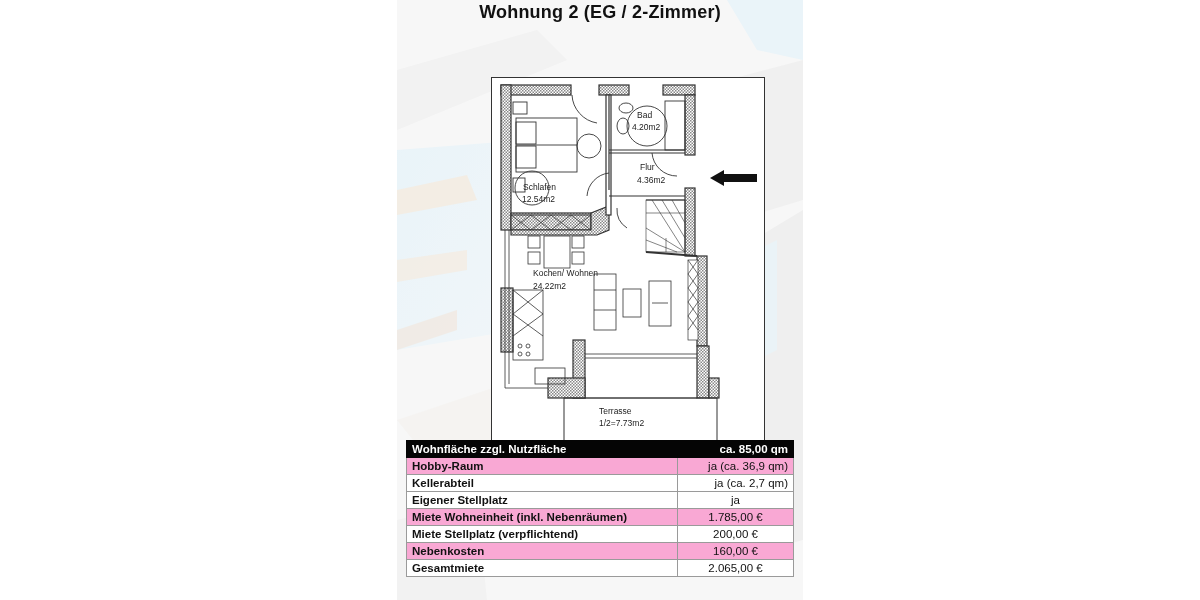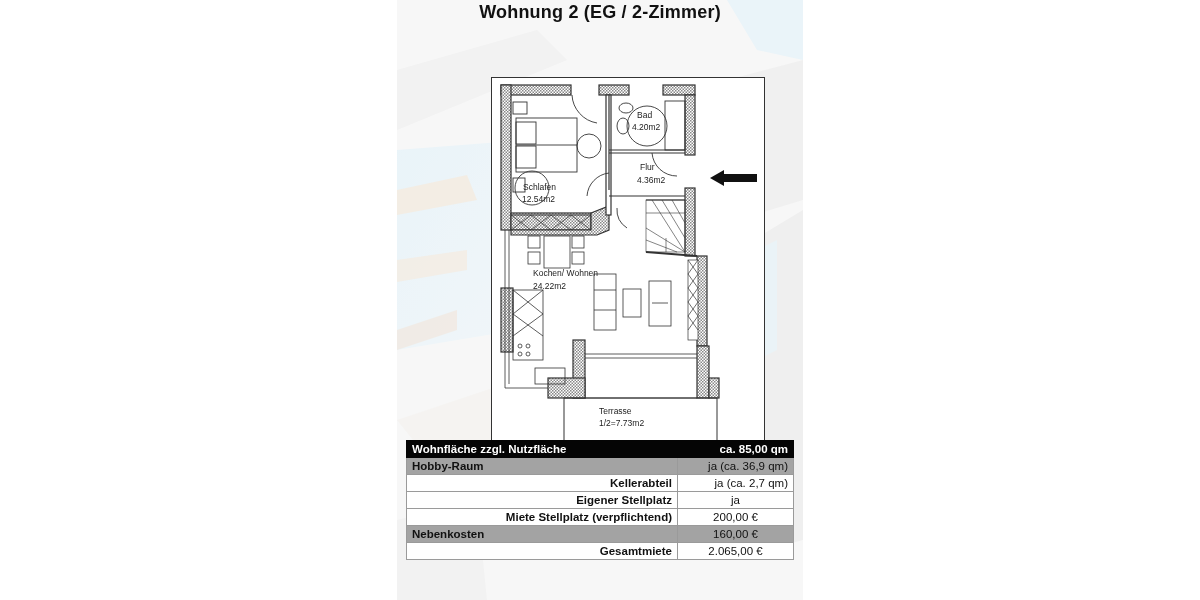--- a/index.html
+++ b/index.html
@@ -33,22 +33,22 @@
     font-family: "Liberation Sans", sans-serif; font-size: 11.5px; color: #111;
   }
   .info-table td {
     height: 16px; padding: 0 5px; border: 1px solid #9a9a9a;
     white-space: nowrap; line-height: 16px;
   }
   .info-table td.label { font-weight: bold; width: 260px; }
   .info-table td.value { text-align: right; }
   .info-table td.value.center { text-align: center; }
   .info-table tr.head td { background: #050505; color: #fff; font-weight: bold; border-color: #050505; }
-  .info-table tr.grey td { background: #a3a3a3; }
-  .info-table tr.white td { background: #ffffff; text-align: right; }
+  .info-table tr.grey td { background: #f9a8d4; }
+  .info-table tr.white td { background: #ffffff; }
 </style>
 </head>
 <body>
 
 <div class="sheet">
   <div class="wm">
     <svg width="406" height="600" viewBox="0 0 406 600">
       <defs>
         <linearGradient id="gBlue" x1="0" y1="0" x2="1" y2="1">
           <stop offset="0" stop-color="#d9f0fb"></stop>
@@ -228,20 +228,24 @@
     <td class="value">ja (ca. 36,9 qm)</td>
   </tr>
   <tr class="white">
     <td class="label">Kellerabteil</td>
     <td class="value">ja (ca. 2,7 qm)</td>
   </tr>
   <tr class="white">
     <td class="label">Eigener Stellplatz</td>
     <td class="value center">ja</td>
   </tr>
+  <tr class="grey">
+    <td class="label">Miete Wohneinheit (inkl. Nebenräumen)</td>
+    <td class="value center">1.785,00 €</td>
+  </tr>
   <tr class="white">
     <td class="label">Miete Stellplatz (verpflichtend)</td>
     <td class="value center">200,00 €</td>
   </tr>
   <tr class="grey">
     <td class="label">Nebenkosten</td>
     <td class="value center">160,00 €</td>
   </tr>
   <tr class="white">
     <td class="label">Gesamtmiete</td>

